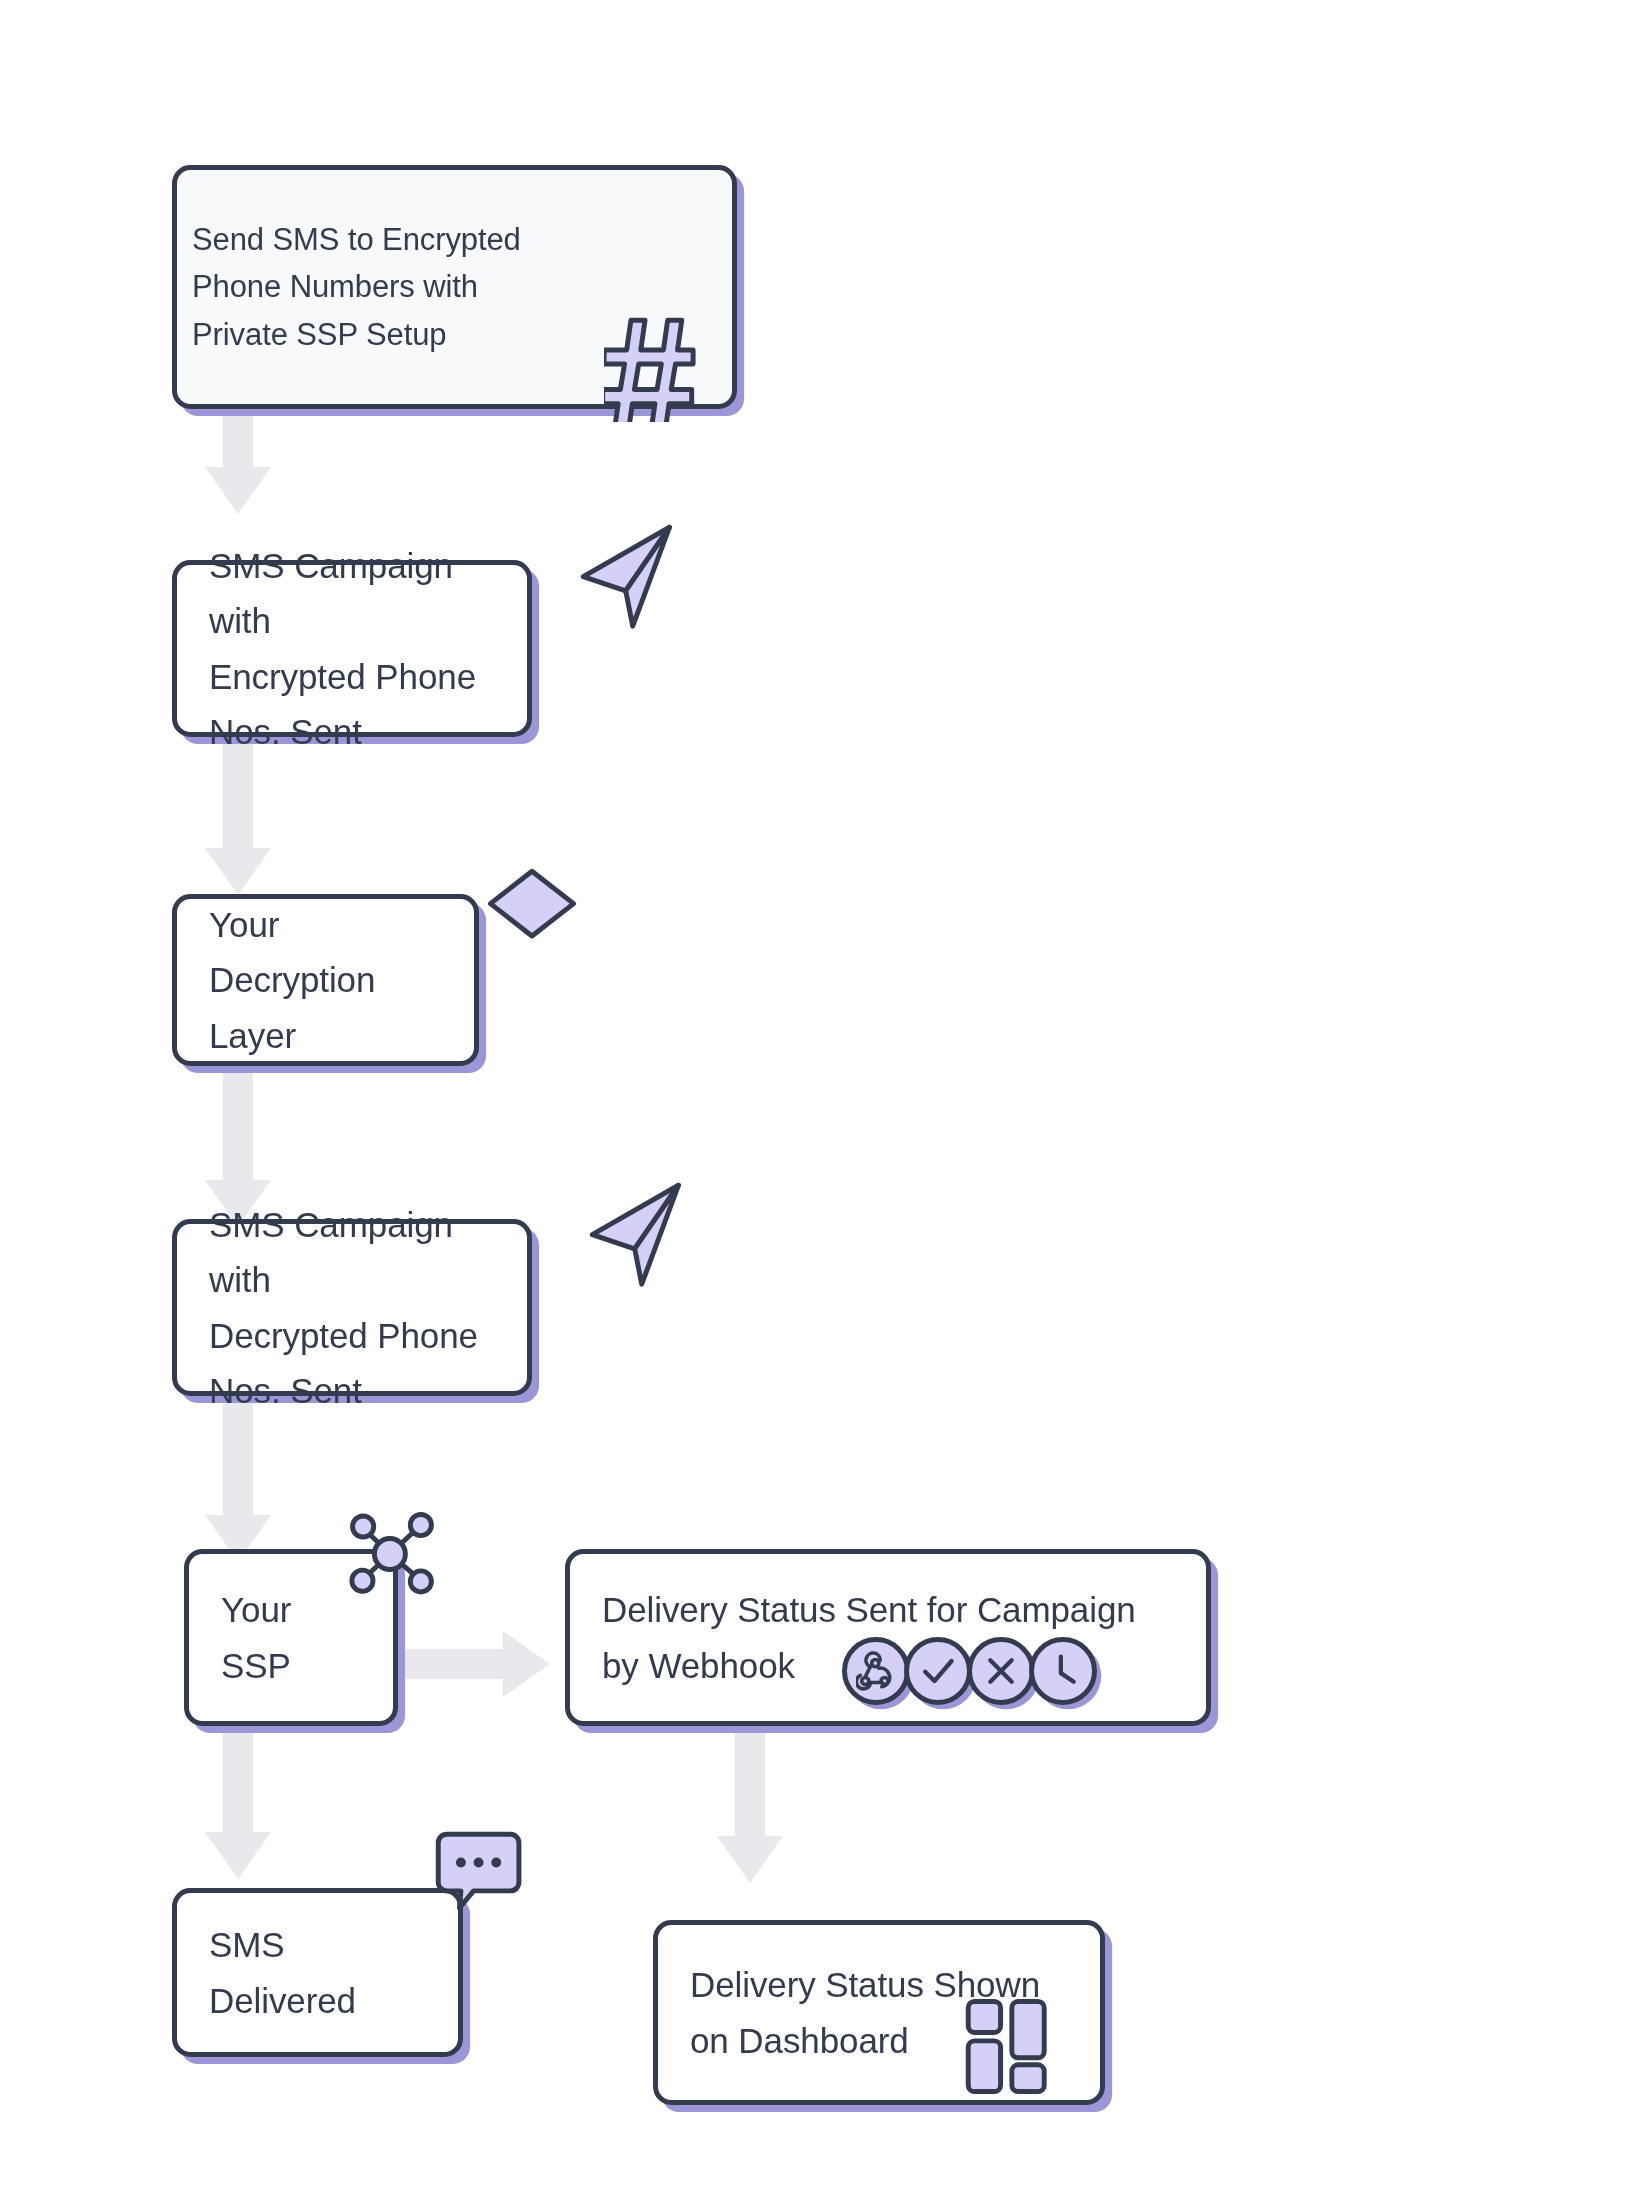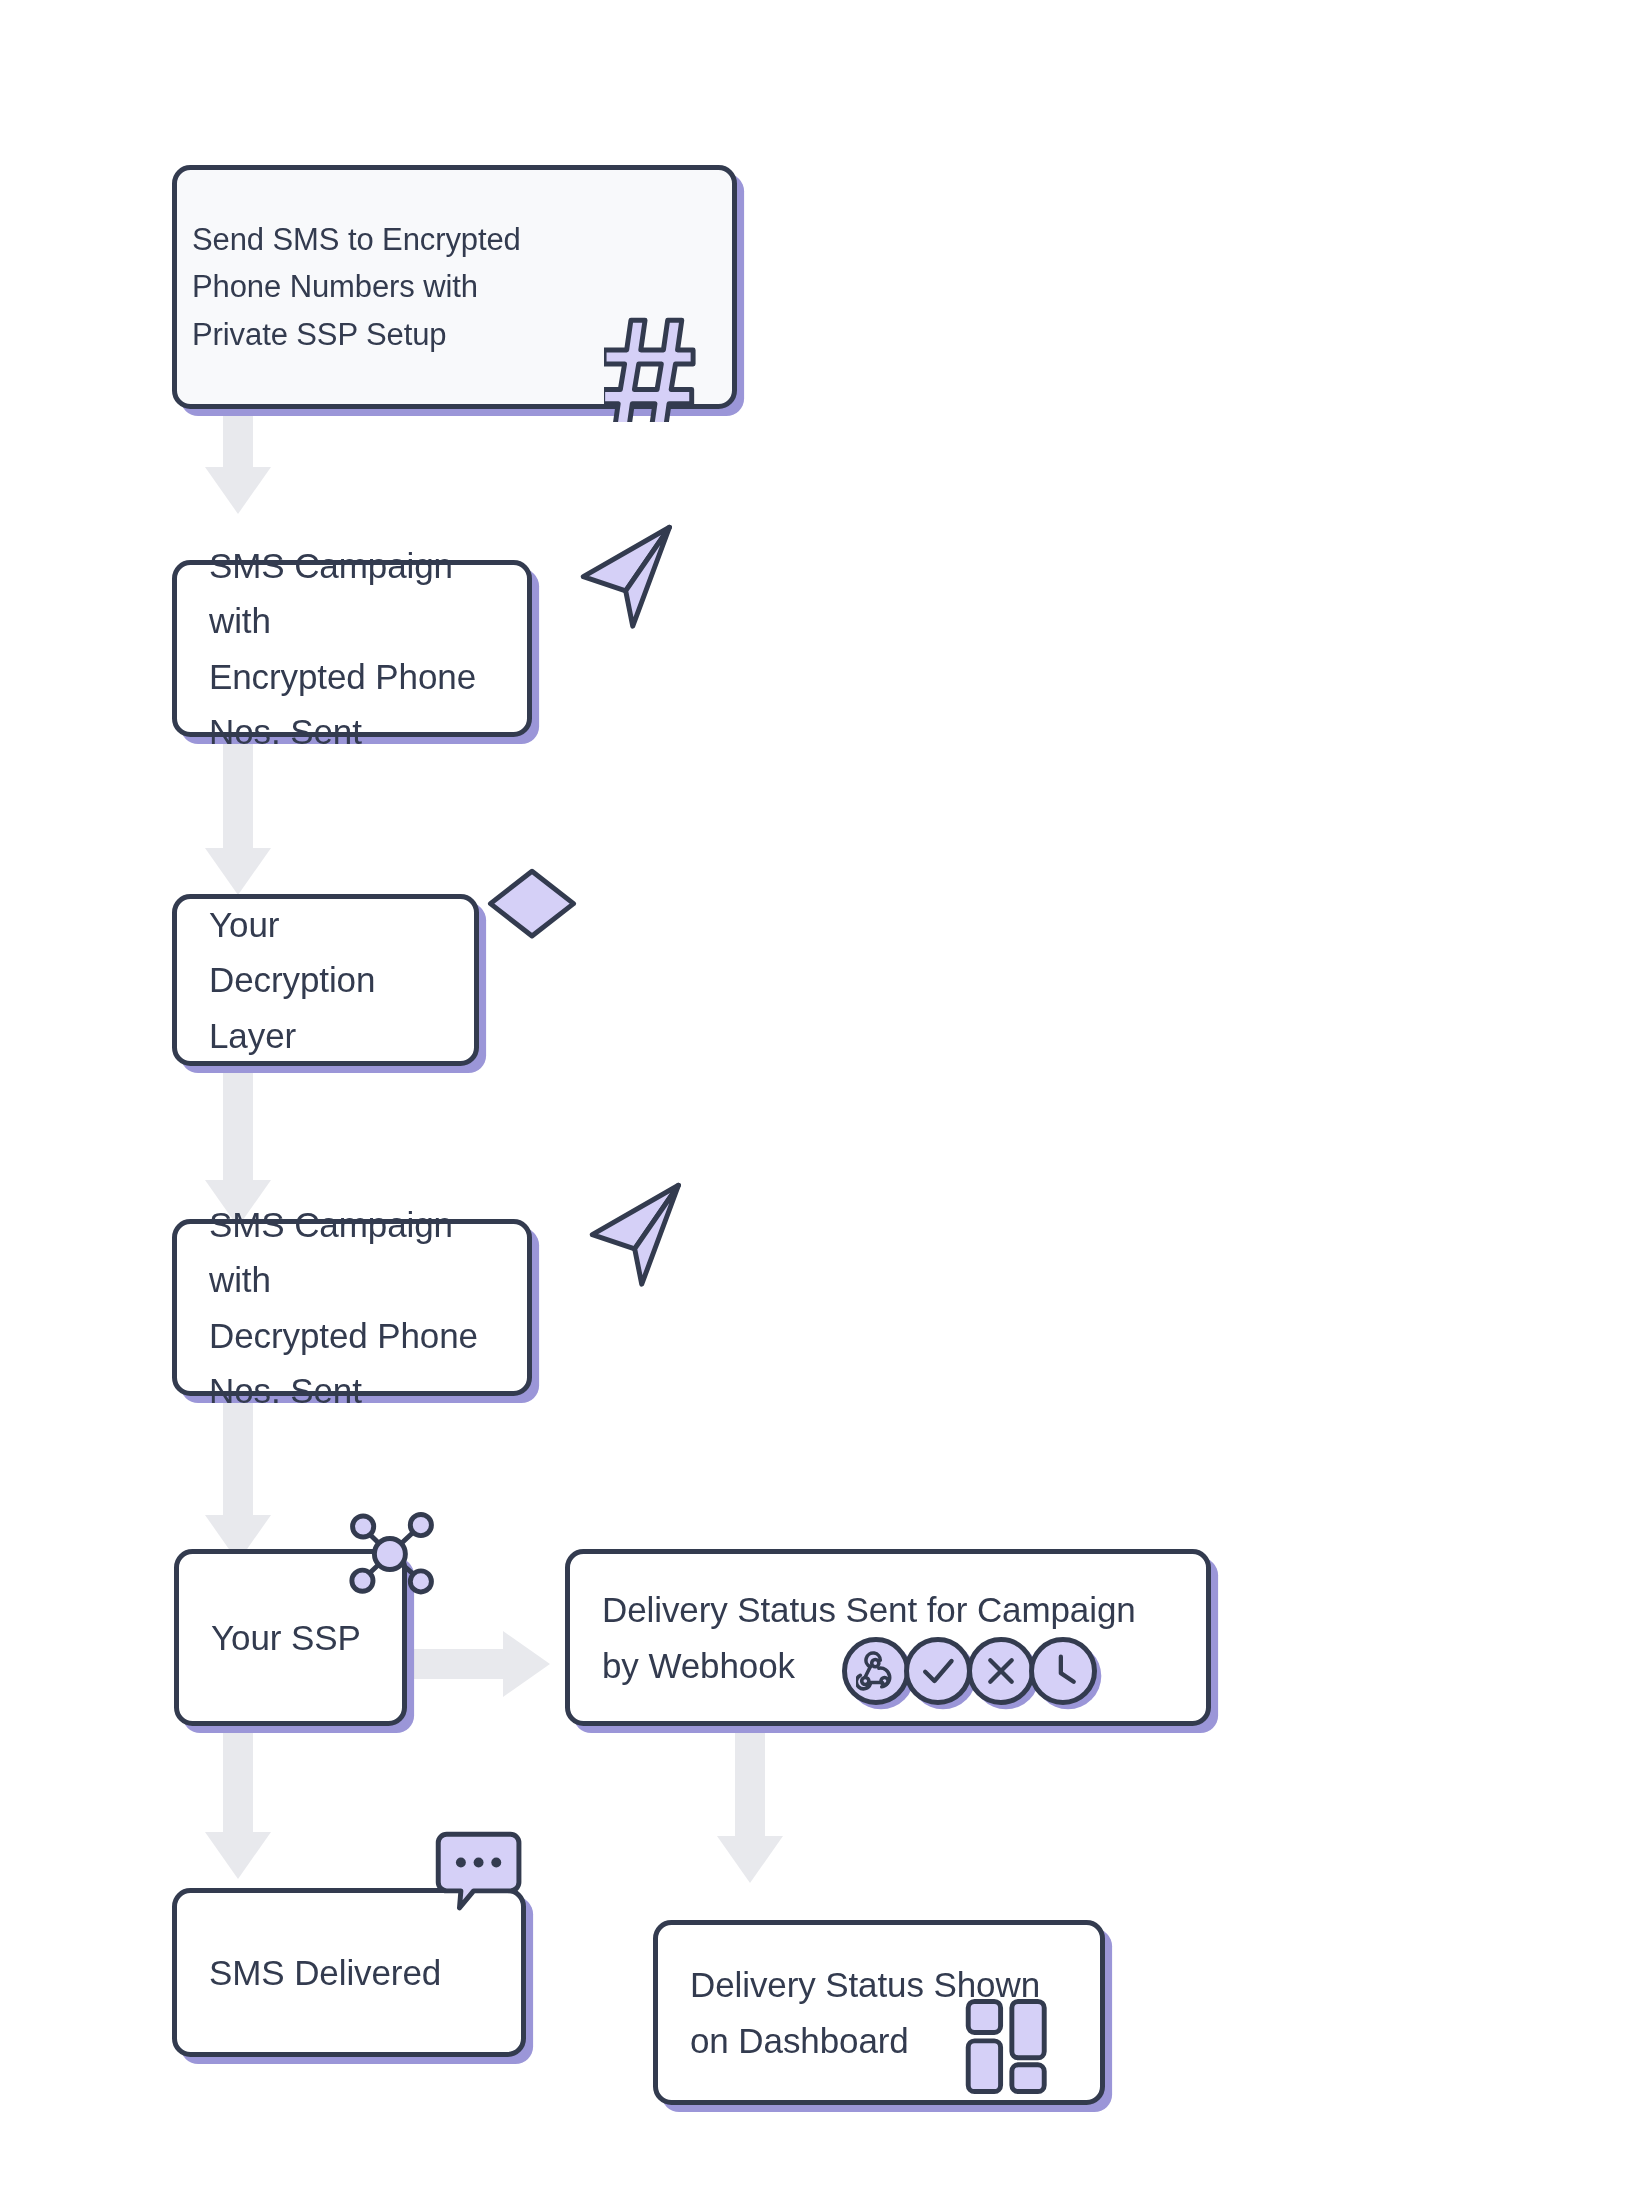--- a/index.html
+++ b/index.html
@@ -186,21 +186,21 @@
     <div class="node-label">SMS Campaign with
 Decrypted Phone Nos. Sent</div>
   </div>
   <div class="deco" style="left:588px; top:1181px; width:99px; height:106px;">
     <svg width="99" height="106" viewBox="0 0 140 150">
       <path d="M128 6 L6 76 L66 96 Z" fill="#d5d0f7" stroke="#333b4f" stroke-width="7" stroke-linejoin="round"></path>
       <path d="M128 6 L66 96 L76 146 Z" fill="#d5d0f7" stroke="#333b4f" stroke-width="7" stroke-linejoin="round"></path>
     </svg>
   </div>
 
-  <div class="node" style="left:174px; top:1549px; width:233px; height:177px;text-align:right;">
+  <div class="node" style="left:184px; top:1549px; width:214px; height:177px;">
     <div class="node-label">Your SSP</div>
   </div>
   <div class="deco" style="left:346px; top:1511px; width:92px; height:88px;">
     <svg width="92" height="88" viewBox="0 0 130 125">
       <line x1="62" y1="61" x2="26" y2="26" stroke="#333b4f" stroke-width="7" stroke-linecap="round"></line>
       <line x1="62" y1="61" x2="104" y2="22" stroke="#333b4f" stroke-width="7" stroke-linecap="round"></line>
       <line x1="62" y1="61" x2="25" y2="96" stroke="#333b4f" stroke-width="7" stroke-linecap="round"></line>
       <line x1="62" y1="61" x2="104" y2="97" stroke="#333b4f" stroke-width="7" stroke-linecap="round"></line>
       <circle cx="62" cy="61" r="22" fill="#d5d0f7" stroke="#333b4f" stroke-width="7"></circle>
       <circle cx="24" cy="22" r="15" fill="#d5d0f7" stroke="#333b4f" stroke-width="7"></circle>
@@ -237,21 +237,21 @@
         <path d="M13 13 L43 43 M43 13 L13 43" fill="none" stroke="#333b4f" stroke-width="6" stroke-linecap="round"></path>
       </svg>
     </div>
     <div class="badge">
       <svg width="40" height="40" viewBox="0 0 56 56">
         <path d="M25 8 L25 31 L43 43" fill="none" stroke="#333b4f" stroke-width="6" stroke-linecap="round" stroke-linejoin="round"></path>
       </svg>
     </div>
   </div>
 
-  <div class="node" style="left:172px; top:1888px; width:354px; height:169px;text-align:center;">
+  <div class="node" style="left:172px; top:1888px; width:291px; height:169px;">
     <div class="node-label">SMS Delivered</div>
   </div>
   <div class="deco" style="left:434px; top:1830px; width:92px; height:92px;">
     <svg width="92" height="92" viewBox="0 0 130 130">
       <path d="M18 6 H108 a12 12 0 0 1 12 12 V74 a12 12 0 0 1 -12 12 H56 L36 110 L38 86 H18 a12 12 0 0 1 -12 -12 V18 a12 12 0 0 1 12 -12 Z" fill="#d5d0f7" stroke="#333b4f" stroke-width="7" stroke-linejoin="round"></path>
       <circle cx="38" cy="46" r="7" fill="#333b4f"></circle>
       <circle cx="63" cy="46" r="7" fill="#333b4f"></circle>
       <circle cx="88" cy="46" r="7" fill="#333b4f"></circle>
     </svg>
   </div>

